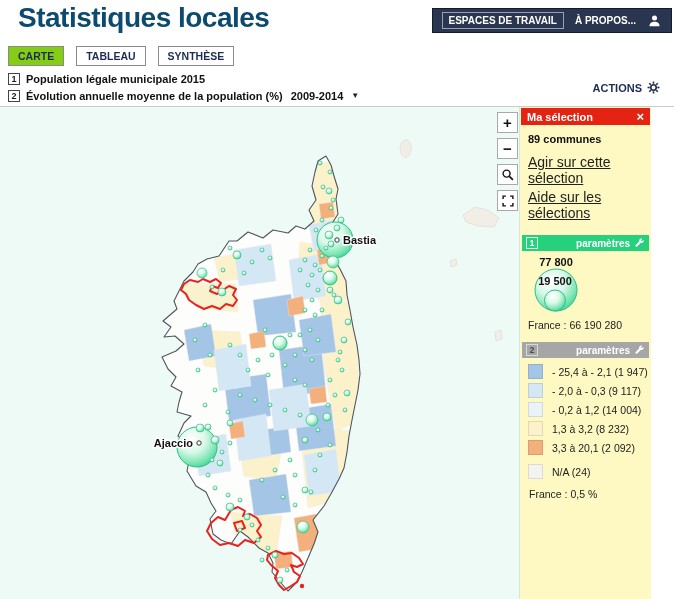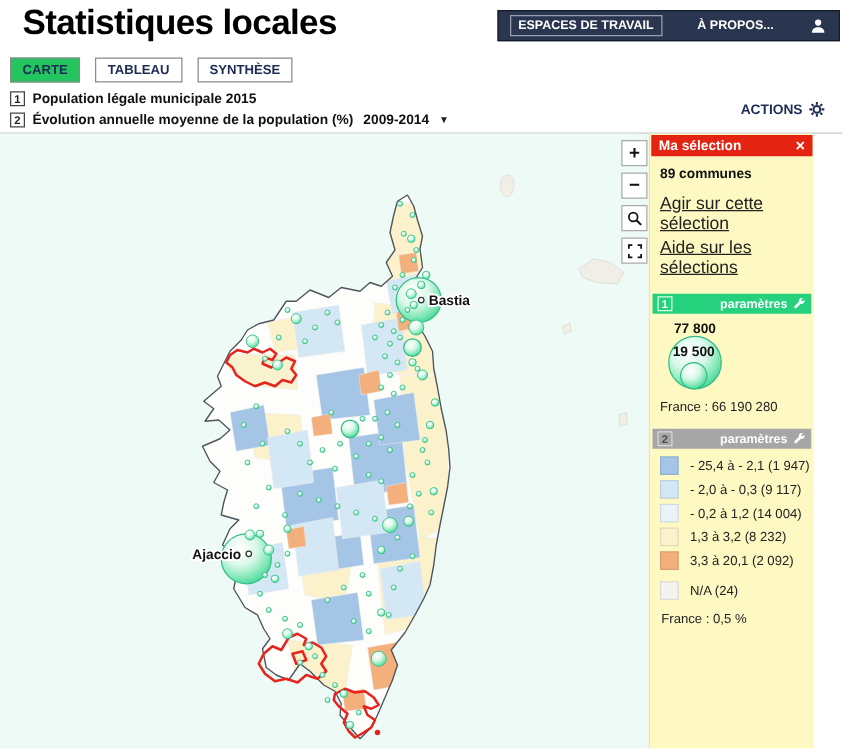--- a/index.html
+++ b/index.html
@@ -3,32 +3,32 @@
 <meta charset="utf-8">
 <style>
   * { margin:0; padding:0; box-sizing:border-box; }
   html,body { background:#fff; }
   #frame {
     position:relative; width:674px; height:599px; overflow:hidden;
     background:#fff; font-family:"Liberation Sans", sans-serif;
   }
   
   .page-title { position:absolute; left:18px; top:2px; font-size:28px; font-weight:700;
-    color:#000000; letter-spacing:-0.5px; }
+    color:#0c4a6e; letter-spacing:-0.5px; }
   .topbar { position:absolute; right:2px; top:8px; height:25px; background:#2a3650;
-    border:1px solid #131b2b; display:flex; align-items:center; padding:0 9px; gap:28px; }
+    border:1px solid #131b2b; display:flex; align-items:center; padding:0 9px; gap:11px; }
   .workspace-btn { color:#fff; font-size:10px; font-weight:700; border:1px solid #98a1b2;
     padding:2px 6px; white-space:nowrap; cursor:pointer; }
   .about-btn { color:#fff; font-size:10px; font-weight:700; white-space:nowrap; cursor:pointer; }
   .person-btn { width:15px; height:15px; cursor:pointer; }
   
   .tabs { position:absolute; left:8px; top:46px; display:flex; gap:12px; }
   .tab { font-size:10.5px; font-weight:700; color:#1d2c55; background:#fff;
     border:1px solid #8a8a8a; padding:3px 9px; cursor:pointer; white-space:nowrap; }
-  .tab.active { background:#22c55e; }
+  .tab.active { background:#84cc16; }
   
   .indicators { position:absolute; left:8px; top:71px; }
   .indicator-row { display:flex; align-items:center; gap:6px; height:15px; margin-bottom:2px; }
   .num-box { width:12px; height:12px; border:1px solid #444; font-size:9px; font-weight:700;
     display:flex; align-items:center; justify-content:center; color:#222; background:#fff; flex:0 0 12px; }
   .indicator-label { font-size:11px; font-weight:700; color:#111; white-space:nowrap; }
   .indicator-period { font-size:11px; font-weight:700; color:#111; margin-left:2px; }
   .dropdown-arrow { font-size:8px; color:#222; margin-left:2px; cursor:pointer; }
   .actions { position:absolute; right:14px; top:81px; display:flex; align-items:center; gap:5px;
     font-size:11px; font-weight:700; color:#1d2c55; cursor:pointer;text-align:right; }

